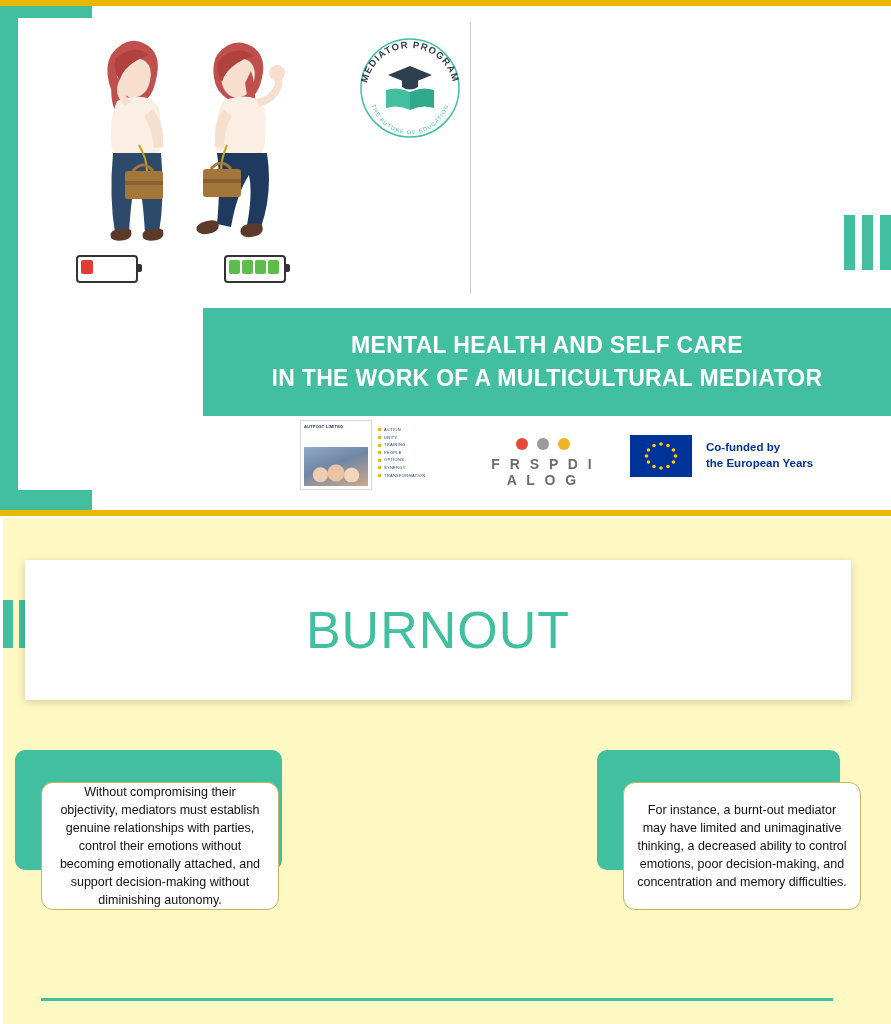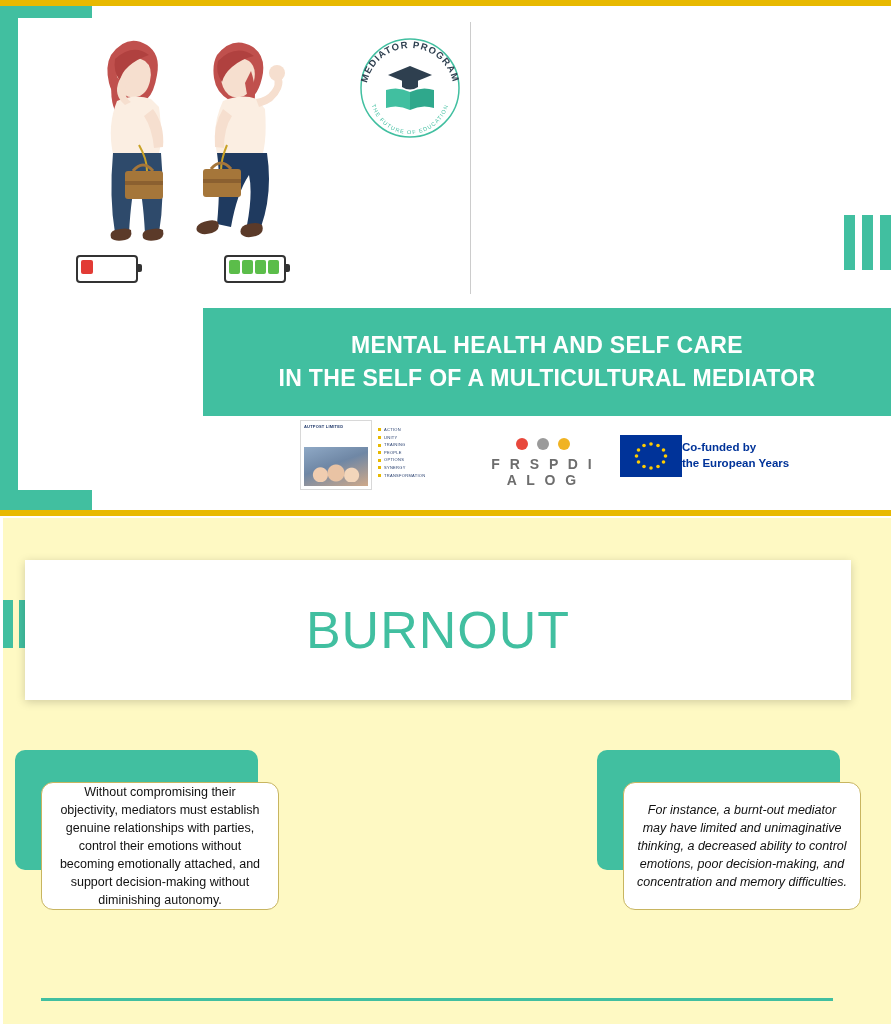--- a/index.html
+++ b/index.html
@@ -181,23 +181,23 @@
   .logo-frsp .dots i { display:block; width: 12px; height: 12px; border-radius: 50%; }
   .logo-frsp .d1 { background: #e8483c; }
   .logo-frsp .d2 { background: #9a9a9a; }
   .logo-frsp .d3 { background: #f0b323; }
   .logo-frsp .txt {
     margin-top: 6px;
     font-size: 14px; font-weight: bold; letter-spacing: 3px; color: #6d6d6d;
   }
 
   .logo-eu {
-    position: absolute; left: 320px; top: 14px;
+    position: absolute; left: 330px; top: 14px;
     width: 220px; height: 44px;
-    display: flex; align-items: center; gap: 0;
+    display: flex; align-items: center; gap: 14px;
   }
   .eu-flag {
     width: 62px; height: 42px; background: #003399;
     position: relative; flex: 0 0 auto;
   }
   .eu-text {
     font-size: 11.5px; font-weight: bold; color: #003399; line-height: 1.35;
   }
 
   
@@ -250,23 +250,23 @@
     padding: 6px 12px;
     box-sizing: border-box;
   }
   .card .front p {
     margin: 0;
     font-size: 12.5px;
     color: #111;
     text-align: center;
     line-height: 1.45;
   }
-  .card1 { left: 12px; top: 0; background: #41bfa0; }
+  .card1 { left: 12px; top: 0; background: #41bfa0; padding-left: 24px; }
   .card2 { left: 303px; top: 0; background: #3b9ec9; }
-  .card3 { left: 594px; top: 0; background: #41bfa0; font-style: italic; }
+  .card3 { left: 594px; top: 0; background: #41bfa0; }
 
   .s2-rule {
     position: absolute;
     left: 38px; top: 480px;
     width: 792px; height: 3px;
     background: #41bfa0;
   }
 </style>
 </head>
 <body>
@@ -370,21 +370,21 @@
       <path d="M58 36 L80 45 L58 54 L36 45 Z" fill="#2e3f4f"></path>
       <path d="M66 49 v8 q-8 5 -16 0 v-8" fill="#2e3f4f"></path>
 
       <path d="M34 60 q12 -4 24 2 v18 q-12 -6 -24 -2 z" fill="#41bfa0"></path>
       <path d="M82 60 q-12 -4 -24 2 v18 q12 -6 24 -2 z" fill="#2fa88c"></path>
     </svg>
   </div>
 
   <div class="s1-titleband">
     <div>MENTAL HEALTH AND SELF CARE</div>
-    <div>IN THE SELF OF A MULTICULTURAL  MEDIATOR</div>
+    <div>IN THE WORK OF A MULTICULTURAL  MEDIATOR</div>
   </div>
 
   <div class="s1-logos">
 
     <div class="logo-autpost">
       <div class="ap-title">AUTPOST LIMITED</div>
       <div class="ap-photo"></div>
     </div>
     <div class="ap-list">
       <div>ACTION</div>

